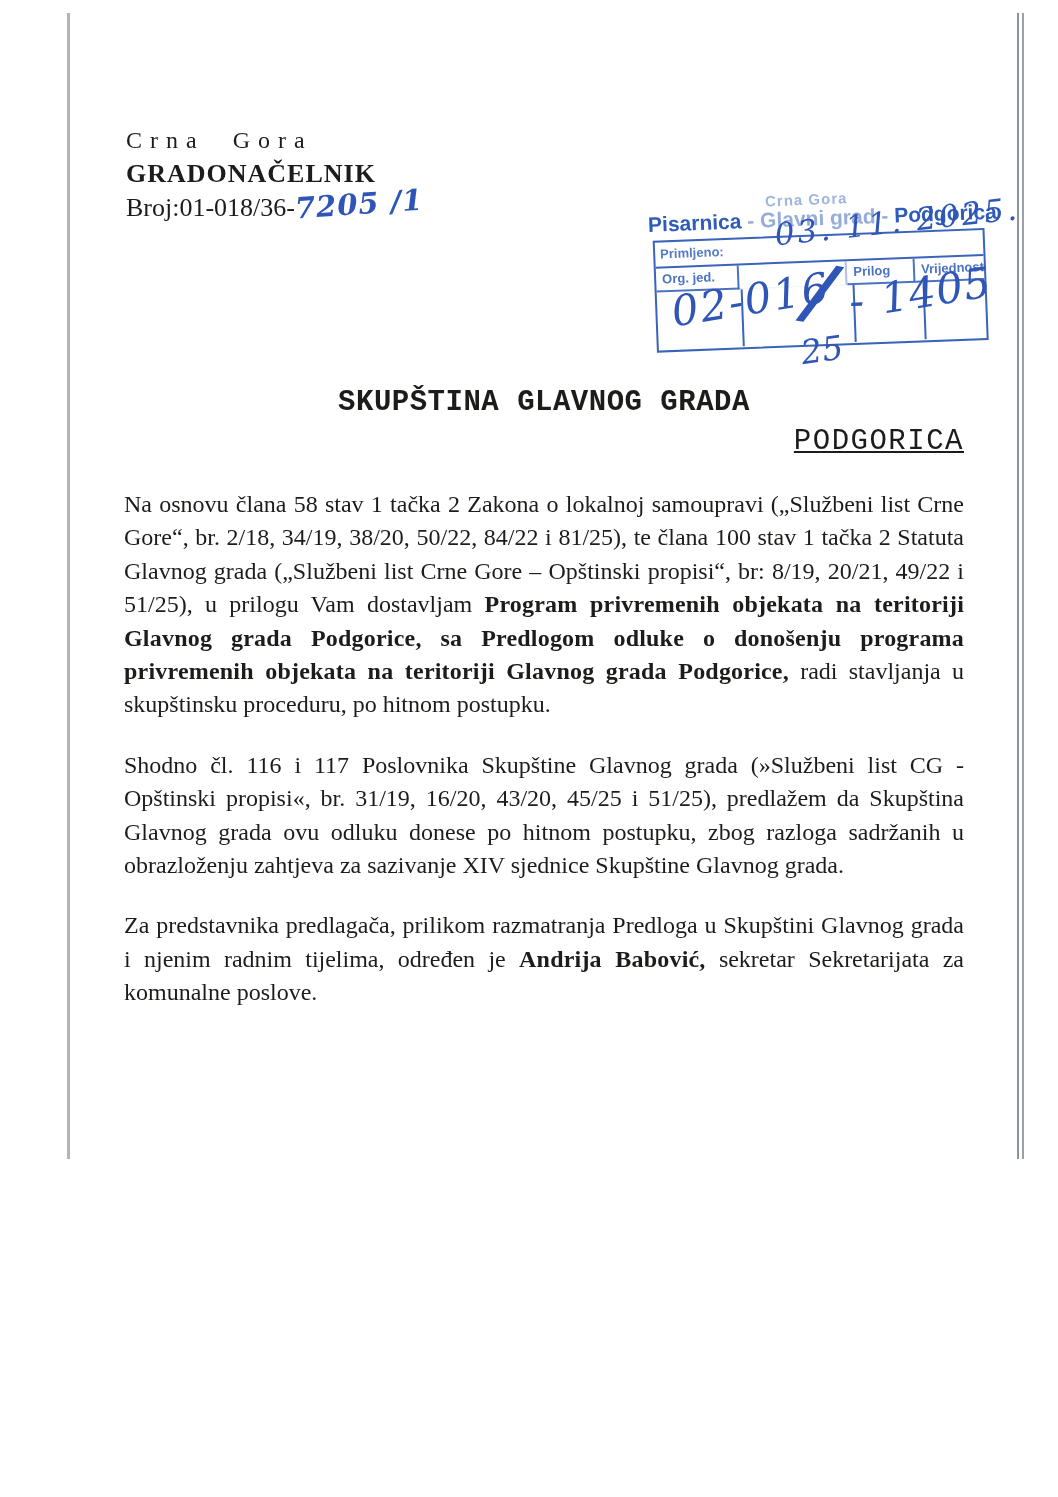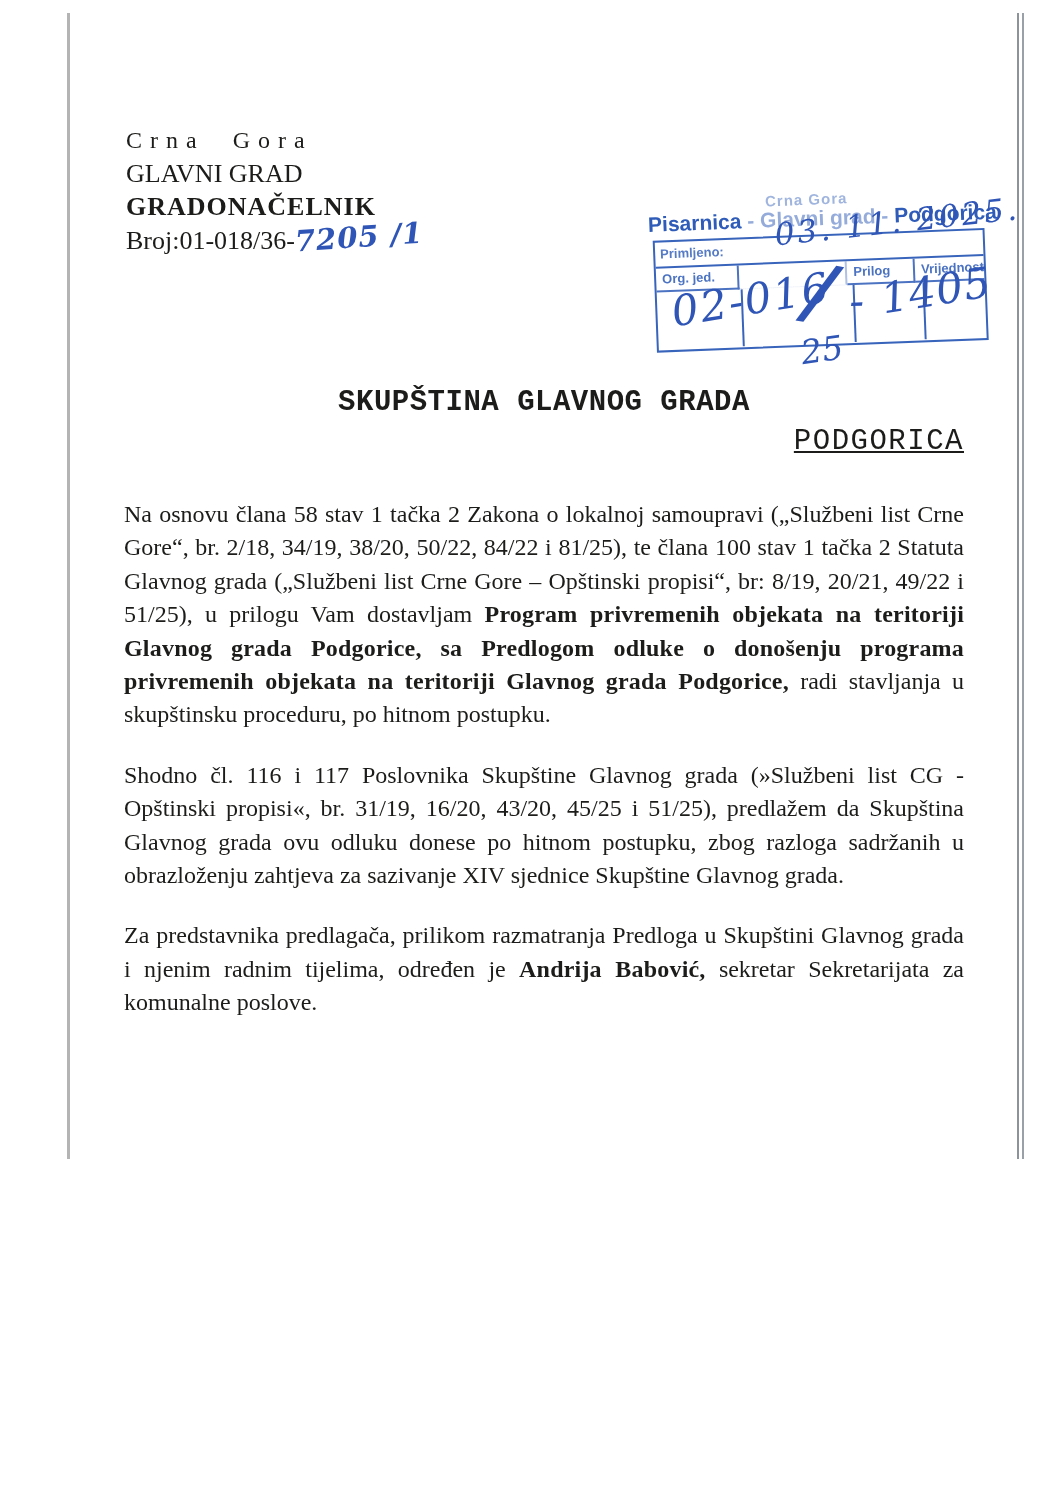--- a/index.html
+++ b/index.html
@@ -54,40 +54,39 @@
   .st-year{left:150px;top:140px;font-size:33px;transform:rotate(-6deg);}
   .st-dash{left:200px;top:86px;font-size:44px;}
   .st-value{left:232px;top:80px;font-size:42px;transform:rotate(-7deg);letter-spacing:1px;}
 
   
   .addressee{position:absolute;left:124px;top:386px;width:840px;font-family:Liberation Mono, monospace;}
   .addr-1{text-align:center;font-weight:bold;font-size:29px;letter-spacing:.5px;}
   .addr-2{text-align:right;font-size:29px;letter-spacing:1.5px;text-decoration:underline;margin-top:6px;}
 
   
-  .body-text{position:absolute;left:124px;top:498px;width:840px;font-size:24px;line-height:33.4px;text-align:justify;}
+  .body-text{position:absolute;left:124px;top:488px;width:840px;font-size:24px;line-height:33.4px;text-align:justify;}
   .body-text p{margin:0 0 27px 0;}
   .body-text b{letter-spacing:.2px;}
 
   
   .seal{position:absolute;left:629px;top:1176px;opacity:.93;}
   .sig-names{position:absolute;left:676px;top:1207px;width:348px;text-align:center;font-weight:bold;font-size:27px;line-height:36px;}
   .sig-scribble{position:absolute;left:694px;top:1258px;}
 </style>
 </head>
 <body>
 
 <div class="page">
 
   <div class="edge-left"></div>
   <div class="edge-right"></div>
 
   <div class="letterhead">
     <div class="lh-country">Crna Gora</div>
-    <div>GLAVNI GRAD</div>
     <div class="lh-office">GRADONAČELNIK</div>
     <div><span>Broj:01-018/36-</span><span class="hand lh-ref-hand">7205 /1</span></div>
   </div>
 
   <div class="stamp">
     <div class="stamp-country">Crna Gora</div>
     <div class="stamp-title"><span>Pisarnica</span><span class="faded"> - Glavni grad - </span><span>Podgorica</span></div>
     <div class="stamp-box">
       <div class="stamp-row1">
         <span class="stamp-received">Primljeno:</span>

